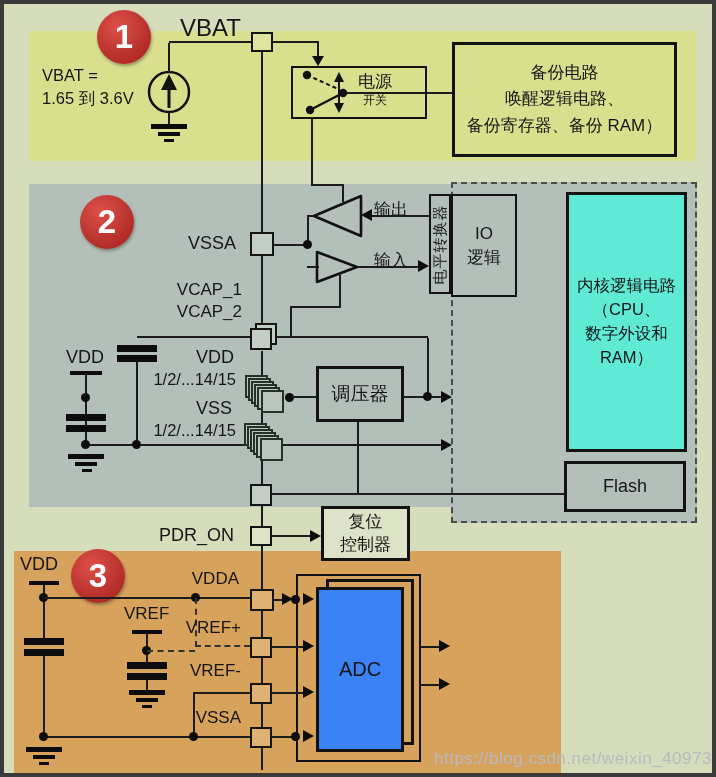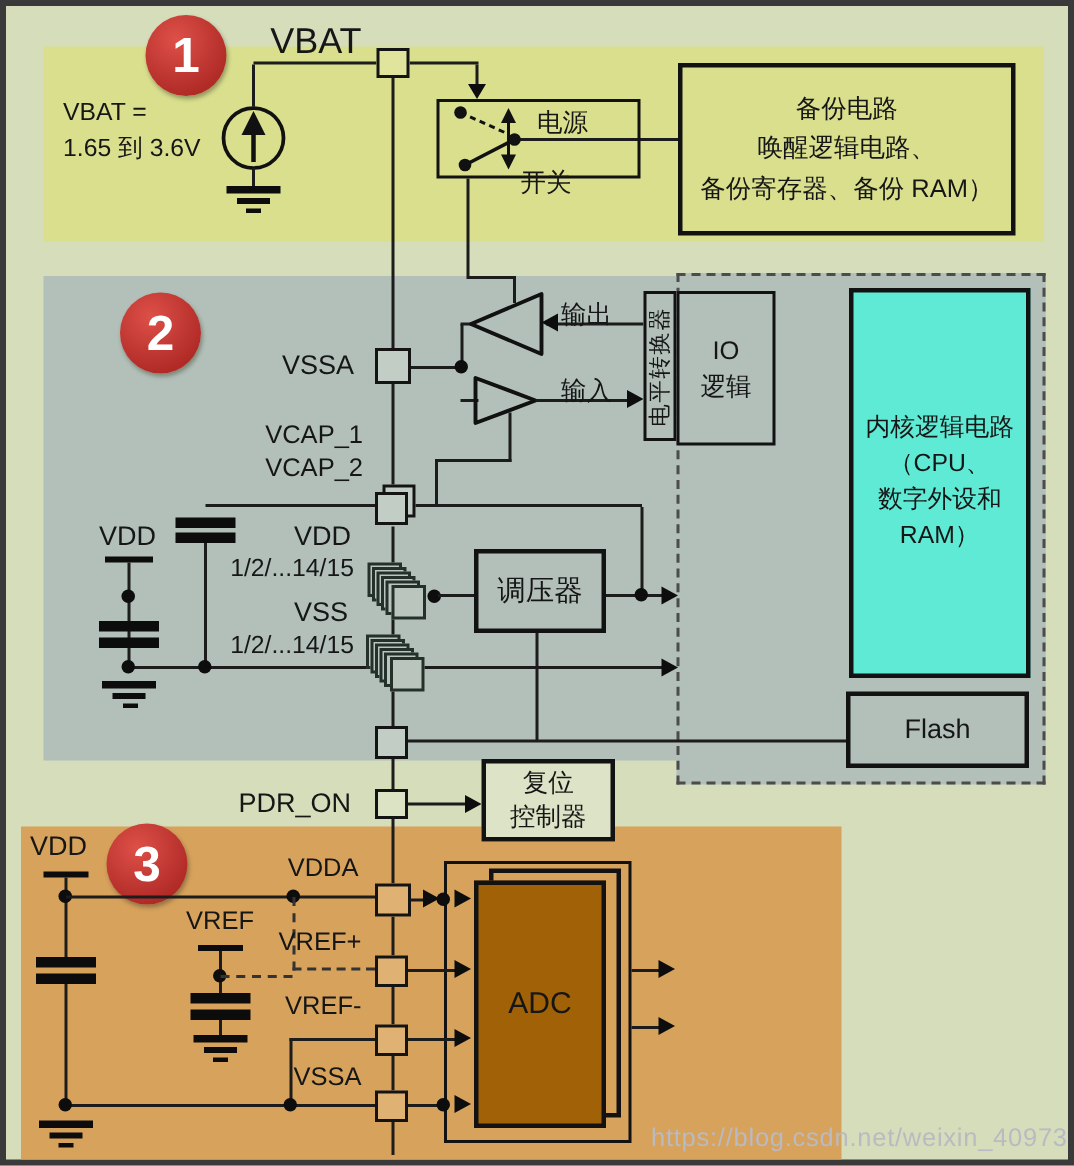--- a/index.html
+++ b/index.html
@@ -85,21 +85,21 @@
     <line x1="14" y1="7" x2="45" y2="21" stroke="#111" stroke-width="2" stroke-dasharray="4,3"></line>
     <line x1="17" y1="42" x2="50" y2="25" stroke="#111" stroke-width="2.4"></line>
     <circle cx="14" cy="7" r="4.2" fill="#111"></circle>
     <circle cx="17" cy="42" r="4.2" fill="#111"></circle>
     <circle cx="50" cy="25" r="4.2" fill="#111"></circle>
     <line x1="46" y1="12" x2="46" y2="37" stroke="#111" stroke-width="2"></line>
     <polygon points="46,4 41,14 51,14" fill="#111"></polygon>
     <polygon points="46,45 41,35 51,35" fill="#111"></polygon>
   </svg>
   <div class="lbl" style="left:343px;top:66px;width:56px;text-align:center;font-size:17px;">电源</div>
-  <div class="lbl" style="left:343px;top:106px;width:56px;font-size:17px;">开关</div>
+  <div class="lbl" style="left:343px;top:88px;width:56px;text-align:center;font-size:12px;">开关</div>
 
   <div class="box" style="left:448px;top:38px;width:225px;height:115px;background:#d9df8d;font-size:17px;line-height:1.55;">
     <div>备份电路</div>
     <div>唤醒逻辑电路、</div>
     <div>备份寄存器、备份 RAM）</div>
   </div>
 
   <div class="wv" style="left:257px;top:48px;height:180px;"></div>
   <div class="wv" style="left:257px;top:252px;height:71px;"></div>
   <div class="wv" style="left:257px;top:347px;height:135px;"></div>
@@ -232,21 +232,21 @@
   <div class="dh" style="left:143px;top:646px;width:48px;"></div>
 
   <div class="wh" style="left:189px;top:688px;width:57px;"></div>
   <div class="wv" style="left:189px;top:688px;height:45px;"></div>
   <div class="wh" style="left:40px;top:732px;width:206px;"></div>
   <div class="dot" style="left:35px;top:728px;"></div>
   <div class="dot" style="left:185px;top:728px;"></div>
 
   <div class="box" style="left:292px;top:570px;width:125px;height:188px;border-width:2.5px;background:transparent;"></div>
   <div class="box" style="left:322px;top:575px;width:88px;height:166px;background:#d7a25c;"></div>
-  <div class="box" style="left:312px;top:583px;width:88px;height:165px;background:#a16207;font-size:20px;">
+  <div class="box" style="left:312px;top:583px;width:88px;height:165px;background:#3b82f6;font-size:20px;">
     <div>ADC</div>
   </div>
 
   <div class="wh" style="left:270px;top:595px;width:10px;"></div>
   <div class="ah-r" style="left:278px;top:589px;"></div>
   <div class="dot" style="left:287px;top:591px;"></div>
   <div class="ah-r" style="left:299px;top:589px;"></div>
   <div class="wh" style="left:268px;top:642px;width:34px;"></div>
   <div class="ah-r" style="left:299px;top:636px;"></div>
   <div class="wh" style="left:268px;top:688px;width:34px;"></div>

